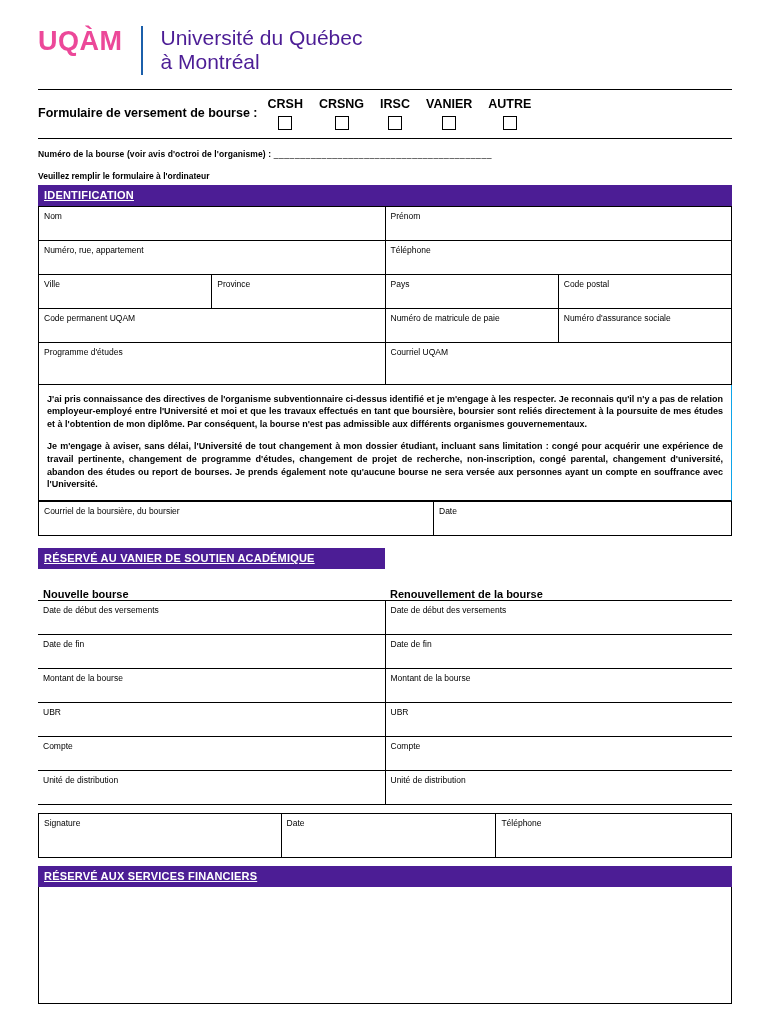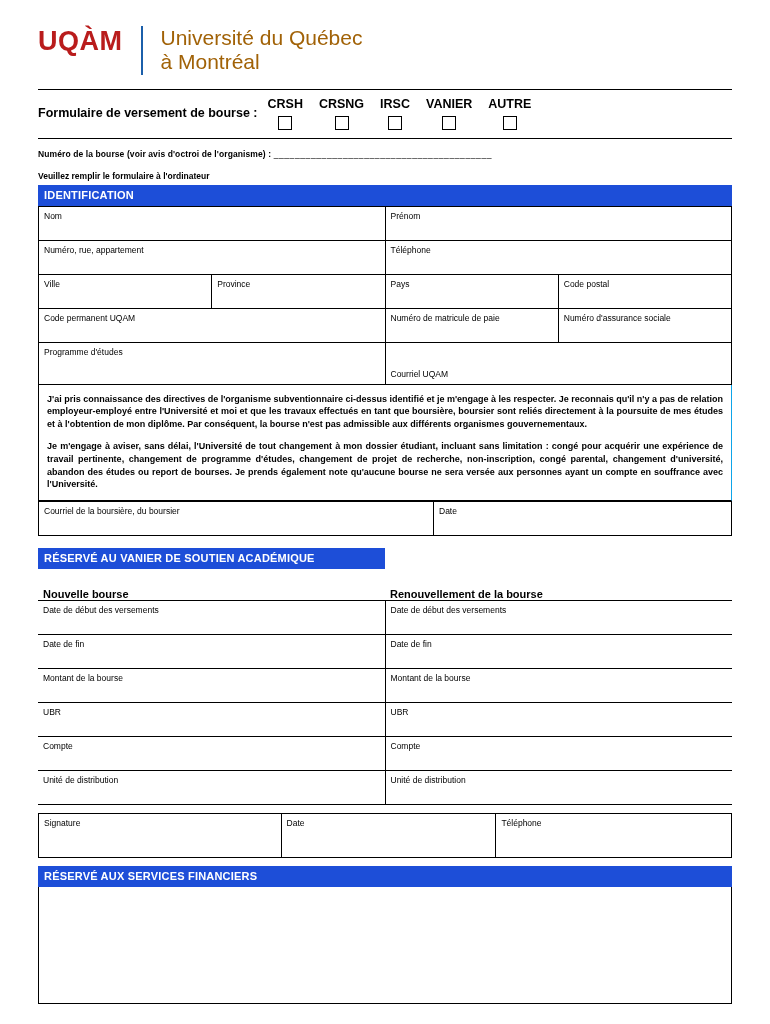--- a/index.html
+++ b/index.html
@@ -27,33 +27,33 @@
     display: flex;
     align-items: flex-start;
     gap: 12px;
     margin-bottom: 14px;
   }
   .uqam-mark {
     font-family: "Liberation Sans", sans-serif;
     font-weight: bold;
     font-size: 27px;
     letter-spacing: 0.5px;
-    color: #b91c1c;
+    color: #ec4899;
     line-height: 1;
     padding-top: 2px;
   }
   .logo-divider {
     width: 2px;
     align-self: stretch;
     background: #1b5faa;
     margin: 0 6px;
     min-height: 44px;
   }
   .uni-name {
-    color: #a16207;
+    color: #4c1d95;
     font-size: 21px;
     line-height: 1.16;
     font-weight: normal;
   }
 
   
   .title-rule-top {
     border-top: 1.5px solid #000;
     margin-top: 2px;
   }
@@ -96,26 +96,27 @@
     letter-spacing: 0.6px;
   }
   .instruction {
     font-size: 8.5px;
     font-weight: bold;
     margin: 12px 0 4px 0;
   }
 
   
   .banner {
-    background: #1d4ed8;
+    background: #4c1d95;
     color: #ffffff;
     font-weight: bold;
     font-size: 11px;
     padding: 4px 0 5px 6px;
     letter-spacing: 0.2px;
+    text-decoration: underline;
   }
   .banner-half {
     width: 50%;
     box-sizing: border-box;
   }
 
   
   .grid {
     width: 100%;
     border-collapse: collapse;
@@ -233,21 +234,21 @@
       <td><span class="cell-label">Pays</span></td>
       <td><span class="cell-label">Code postal</span></td>
     </tr>
     <tr>
       <td colspan="2"><span class="cell-label">Code permanent UQAM</span></td>
       <td><span class="cell-label">Numéro de matricule de paie</span></td>
       <td><span class="cell-label">Numéro d'assurance sociale</span></td>
     </tr>
     <tr>
       <td colspan="2" class="tall"><span class="cell-label">Programme d'études</span></td>
-      <td colspan="2" class="tall" style="padding-top:26px;"><span class="cell-label">Courriel UQAM</span></td>
+      <td colspan="2" class="tall" style="padding-top:4px;"><span class="cell-label">Courriel UQAM</span></td>
     </tr>
   </tbody>
     </table>
 
   <div class="legal">
     <p>J'ai pris connaissance des directives de l'organisme subventionnaire ci-dessus identifié et je m'engage à les respecter. Je reconnais qu'il n'y a pas de relation employeur-employé entre l'Université et moi et que les travaux effectués en tant que boursière, boursier sont reliés directement à la poursuite de mes études et à l'obtention de mon diplôme. Par conséquent, la bourse n'est pas admissible aux différents organismes gouvernementaux.</p>
     <p>Je m'engage à aviser, sans délai, l'Université de tout changement à mon dossier étudiant, incluant sans limitation : congé pour acquérir une expérience de travail pertinente, changement de programme d'études, changement de projet de recherche, non-inscription, congé parental, changement d'université, abandon des études ou report de bourses. Je prends également note qu'aucune bourse ne sera versée aux personnes ayant un compte en souffrance avec l'Université.</p>
   </div>
 
   <table class="grid">

